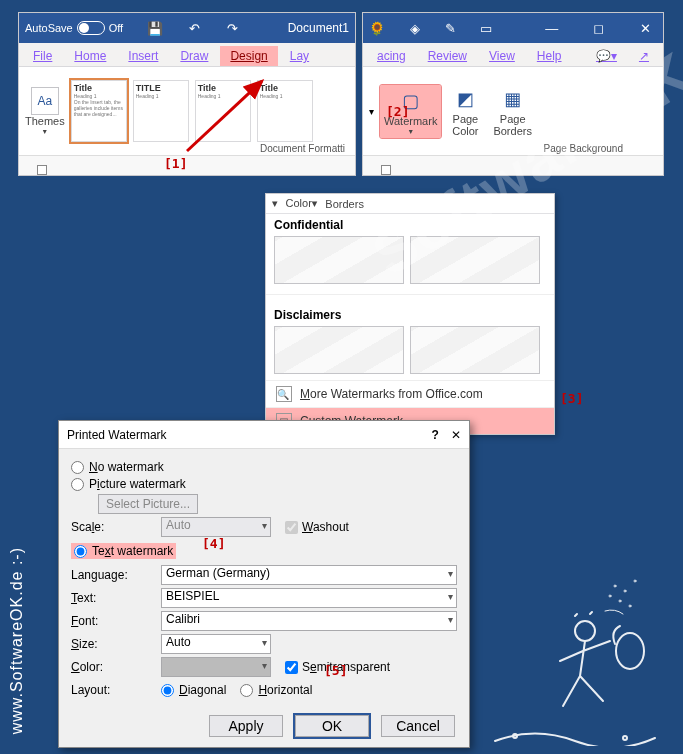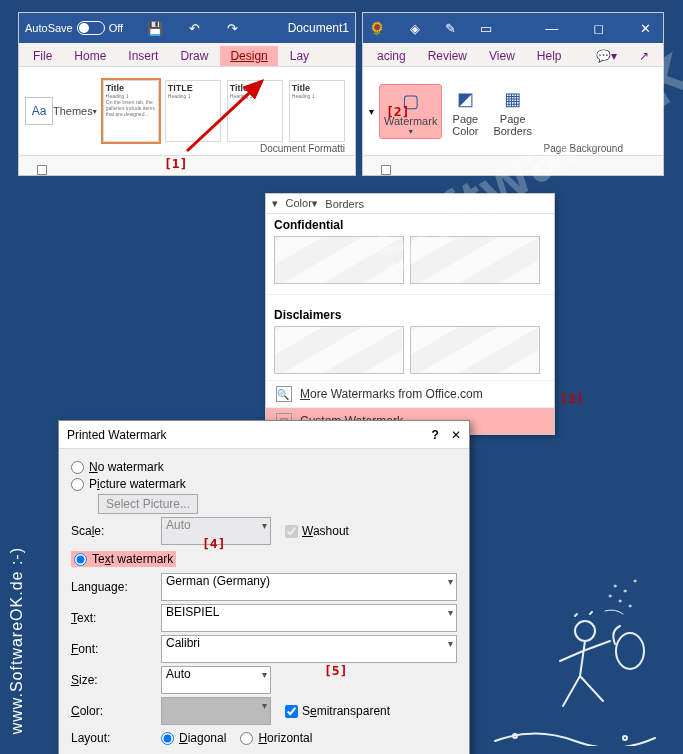--- a/index.html
+++ b/index.html
@@ -12,25 +12,25 @@
 
   .titlebar { height: 30px; background: #2b579a; color: #fff; display: flex; align-items: center; font-size: 12px; padding: 12px 6px; gap: 24px; }
   .titlebar .ico { width: 20px; height: 20px; display: flex; align-items: center; justify-content: center; font-size: 13px; }
   .autosave { display: flex; align-items: center; gap: 4px; font-size: 11px; }
   .toggle { width: 28px; height: 14px; border: 1px solid #fff; border-radius: 7px; position: relative; }
   .toggle::after { content: ""; position: absolute; left: 1px; top: 1px; width: 10px; height: 10px; background: #fff; border-radius: 50%; }
   .spacer { flex: 1; }
   .winbtn { width: 40px; height: 30px; display: flex; align-items: center; justify-content: center; color: #fff; font-size: 13px; }
 
   .tabs { height: 24px; display: flex; align-items: end; padding: 0 4px; background: #f3f2f1; gap: 2px; border-bottom: 1px solid #d9d9dc; }
-  .tab { padding: 3px 10px; font-size: 12px; color: #701a75; cursor: pointer; }
+  .tab { padding: 3px 10px; font-size: 12px; color: #8b5cf6; cursor: pointer; text-decoration: underline; }
   .tab.hl { background: #ffb3b3; text-decoration: underline; color: #8b0000; }
 
   .ribbon-body { height: 88px; background: #fff; display: flex; align-items: center; padding: 4px 6px; gap: 6px; position: relative; }
-  .themes { display: flex; flex-direction: row; align-items: center; font-size: 11px; color: #444; }
+  .themes { display: flex; flex-direction: column; align-items: center; font-size: 11px; color: #444; }
   .themes .aa { width: 28px; height: 28px; border: 1px solid #c4c4c8; display: flex; align-items: center; justify-content: center; font-size: 12px; color: #2b579a; }
   .style-box { width: 56px; height: 62px; border: 1px solid #d9d9dc; font-size: 5px; padding: 2px; color: #777; overflow: hidden; }
   .style-box .t { font-size: 9px; font-weight: bold; color: #333; }
   .sb-hl { outline: 2px solid #e0874a; }
   .group-label { position: absolute; bottom: 1px; right: 10px; font-size: 10px; color: #555; }
 
   .big-btn { display: flex; flex-direction: column; align-items: center; font-size: 11px; color: #444; padding: 2px 4px; }
   .big-btn .ic { width: 28px; height: 28px; display: flex; align-items: center; justify-content: center; color: #2b579a; font-size: 18px; }
   .big-btn.hl { background: #ffb3b3; outline: 1px solid #e88; border-radius: 2px; }
 
@@ -49,21 +49,21 @@
 
   
   .dialog { position: absolute; left: 58px; top: 420px; width: 412px; background: #f0f0f0; border: 1px solid #888; box-shadow: 3px 3px 8px rgba(0,0,0,.4); font-size: 12px; }
   .dlg-title { height: 28px; background: #fff; display: flex; align-items: center; padding: 0 8px; border-bottom: 1px solid #ddd; }
   .dlg-body { padding: 8px 12px 4px; }
   .radio-row { display: flex; align-items: center; gap: 5px; margin: 3px 0; }
   .radio-row input { margin: 0; }
   .radio-row.hl { background: #ffb3b3; display: inline-flex; padding: 1px 3px; }
   .form-row { display: flex; align-items: center; margin: 3px 0; gap: 14px; }
   .form-row label { width: 76px; }
-  .sel { border: 1px solid #a9a9ac; background: #fff; height: 28px; padding: 0 18px 0 4px; position: relative; flex: 1; font-size: 12px; overflow: hidden; white-space: nowrap; }
+  .sel { border: 1px solid #a9a9ac; background: #fff; height: 20px; padding: 0 18px 0 4px; position: relative; flex: 1; font-size: 12px; overflow: hidden; white-space: nowrap; }
   .sel::after { content: "▾"; position: absolute; right: 3px; top: 2px; font-size: 10px; color: #555; }
   .sel.sm { width: 110px; flex: none; }
   .sel.disabled { background: #e9e9ec; color: #888; }
   .sel.color { background: linear-gradient(#bbb,#bbb); }
   .chk { display: flex; align-items: center; gap: 4px; }
   .btn-bar { display: flex; justify-content: flex-end; gap: 12px; padding: 8px 14px 10px; }
   .btn { width: 74px; height: 22px; background: #e8e8eb; border: 1px solid #a9a9ac; font-size: 14px; display: flex; align-items: center; justify-content: center; cursor: pointer; }
   .btn.primary { outline: 2px solid #2b579a; }
   .subbtn { width: 100px; height: 20px; background: #e8e8eb; border: 1px solid #a9a9ac; font-size: 12px; margin-left: 27px; display: flex; align-items: center; justify-content: center; color: #888; }
 

